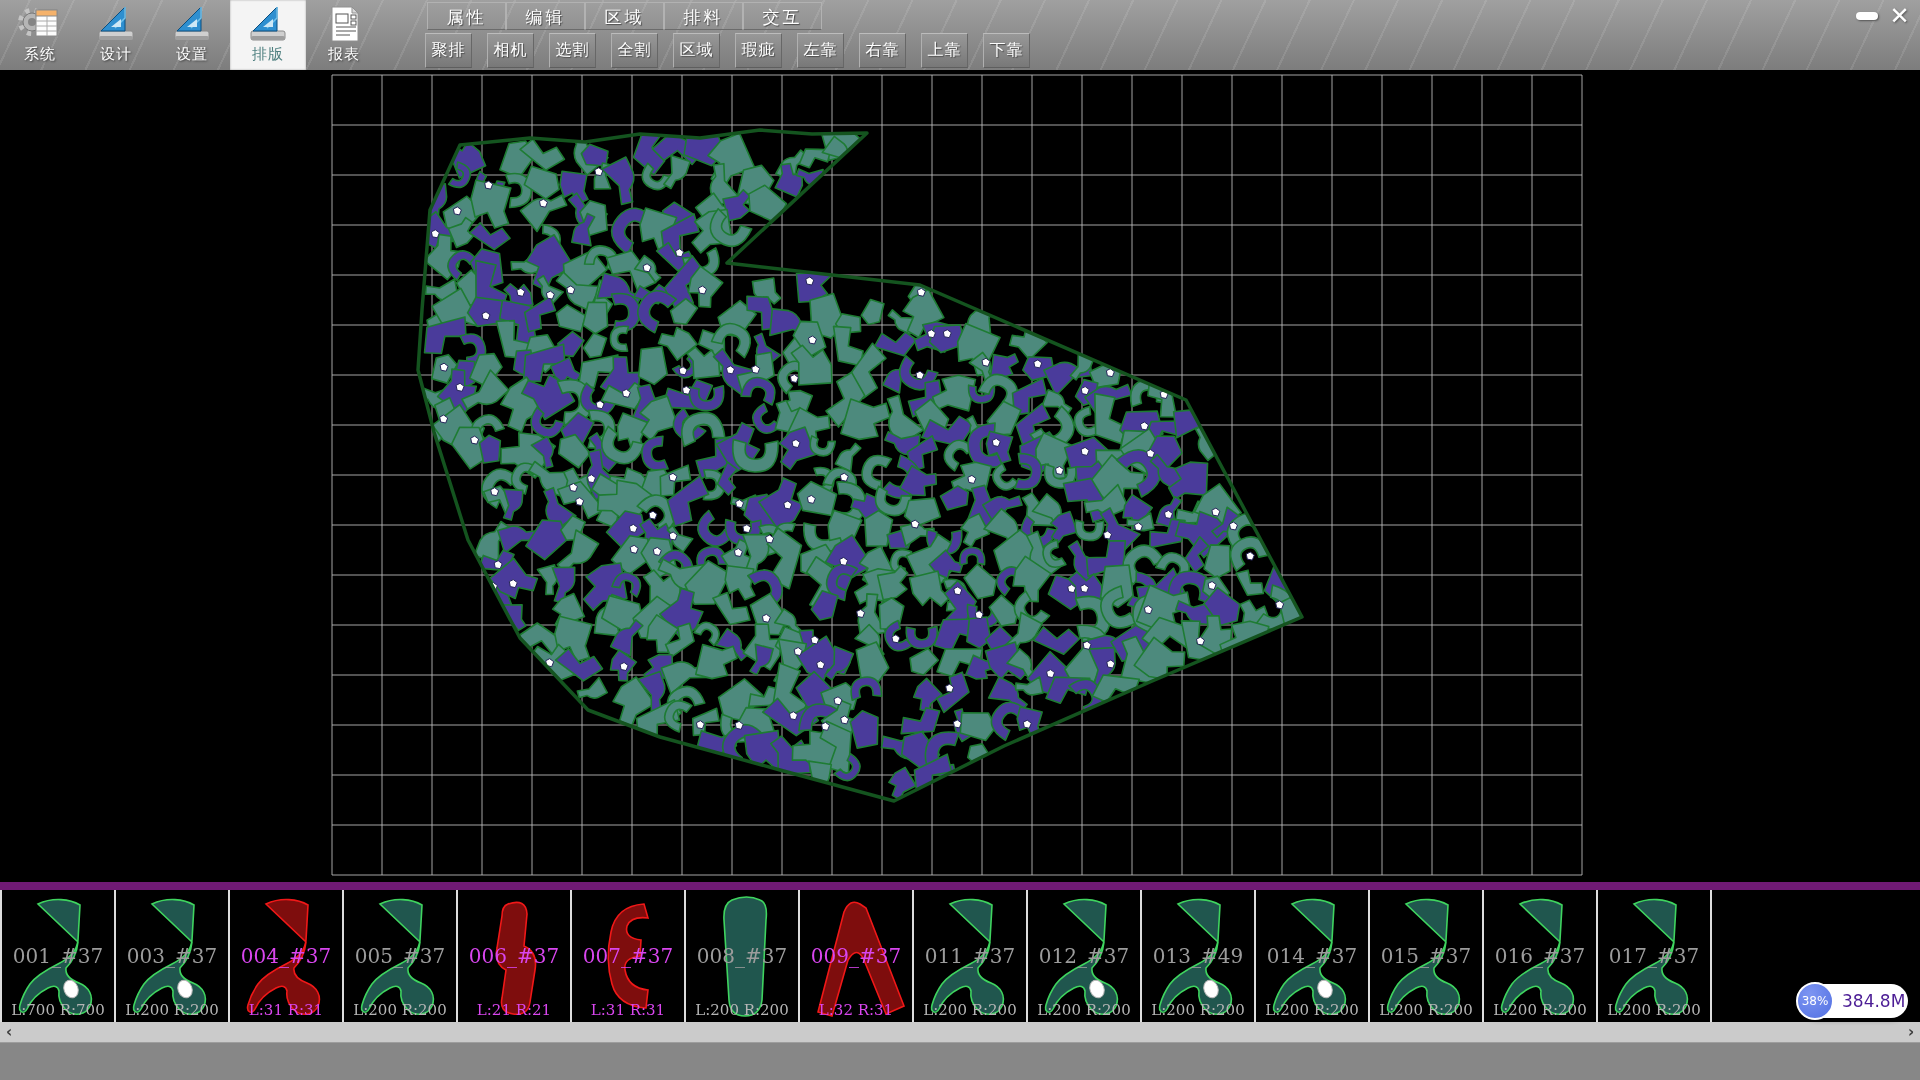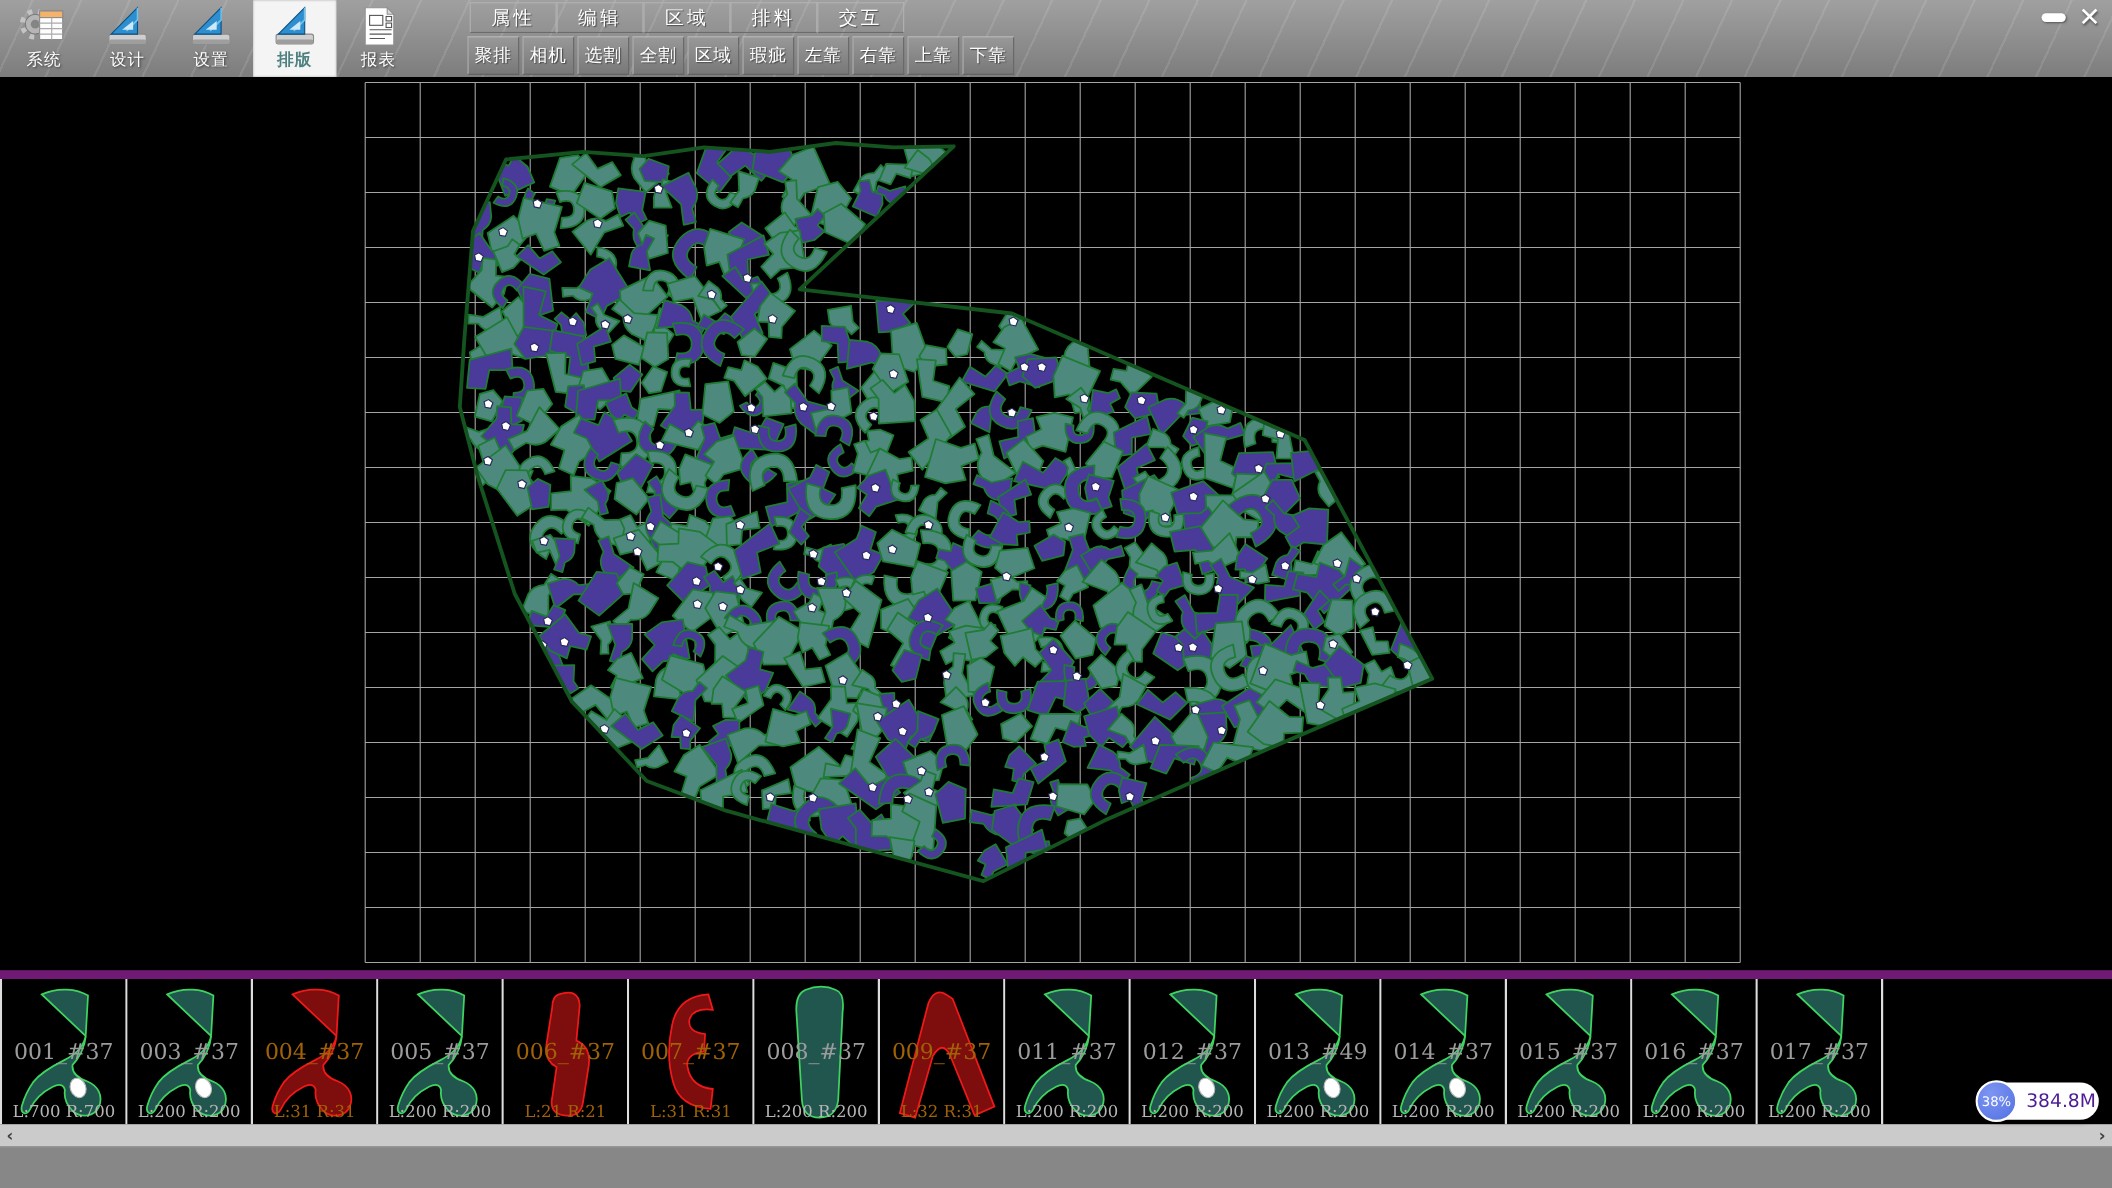--- a/index.html
+++ b/index.html
@@ -8,49 +8,49 @@
   
   .toolbar{position:absolute;left:0;top:0;width:1920px;height:70px;
     background:linear-gradient(180deg,#a0a0a0,#7d7d7d);}
   .toolbar::after{content:"";position:absolute;inset:0;pointer-events:none;
     background:repeating-linear-gradient(115deg,transparent 0 26px,rgba(255,255,255,.10) 26px 28px,transparent 28px 40px);}
   .icon-group{position:absolute;left:2px;top:0;height:58px;display:flex;z-index:3;}
   .icon-btn{width:76px;height:70px;display:flex;flex-direction:column;align-items:center;
     justify-content:flex-start;padding-top:4px;box-sizing:border-box;cursor:pointer;}
   .icon-btn .glyph{width:44px;height:40px;}
   .icon-btn .lbl{font-size:15px;color:#fff;text-shadow:1px 1px 2px #3a3a3a;margin-top:1px;letter-spacing:1px;}
-  .icon-btn.active{background:#f4f4f4;box-shadow:inset 0 0 2px #999;font-weight:bold;}
+  .icon-btn.active{background:#f4f4f4;box-shadow:inset 0 0 2px #999;}
   .icon-btn.active .lbl{color:#4f8080;text-shadow:none;}
   .menu-row1{position:absolute;left:427px;top:2px;display:flex;z-index:3;}
   .menu-btn{min-width:79px;height:28px;line-height:28px;text-align:center;color:#fff;
     font-size:17px;letter-spacing:3px;border:1px solid #b2b2b2;border-bottom-color:#6b6b6b;
     box-sizing:border-box;text-shadow:1px 1px 1px #4a4a4a;cursor:pointer;}
   .menu-row2{position:absolute;left:425px;top:33px;display:flex;z-index:3;}
-  .tool-btn{width:47px;height:35px;margin-right:3px;display:flex;align-items:center;justify-content:center;
+  .tool-btn{width:47px;height:35px;margin-right:15px;display:flex;align-items:center;justify-content:center;
     color:#fff;font-size:16px;letter-spacing:1px;text-shadow:1px 1px 1px #4a4a4a;cursor:pointer;
     background:linear-gradient(180deg,#989898,#787878);
     border-top:1px solid #bcbcbc;border-left:1px solid #b0b0b0;
     border-right:1px solid #676767;border-bottom:1px solid #5e5e5e;box-sizing:border-box;}
   .win-controls{position:absolute;right:4px;top:2px;display:flex;z-index:4;}
   .win-btn{width:33px;height:28px;display:flex;align-items:center;justify-content:center;cursor:pointer;}
   .win-min .bar{width:22px;height:8px;border-radius:4px;background:#fff;box-shadow:1px 1px 2px #555;}
   .win-close{color:#fff;font-size:24px;font-weight:bold;text-shadow:1px 1px 2px #555;}
   
   .canvas{position:absolute;left:0;top:70px;width:1920px;height:812px;background:#000;cursor:crosshair;}
   
   .strip{position:absolute;left:0;top:882px;width:1920px;height:140px;background:#000;
     border-top:8px solid #701a75;box-sizing:border-box;overflow:hidden;}
   .cells{display:flex;height:134px;border-left:2px solid #ddd;}
   .cell{width:112px;min-width:112px;height:134px;position:relative;border-right:2px solid #ddd;
     box-sizing:content-box;cursor:pointer;background:#000;}
   .cell .name{position:absolute;left:0;right:0;top:54px;text-align:center;
     font-family:"DejaVu Serif",serif;font-size:20px;color:#9c9c9c;pointer-events:none;}
   .cell .info{position:absolute;left:0;right:0;bottom:5px;text-align:center;
     font-family:"DejaVu Serif",serif;font-size:15px;color:#b5b5b5;pointer-events:none;}
-  .cell.selected .name,.cell.selected .info{color:#a16207;}
+  .cell.selected .name,.cell.selected .info{color:#d946ef;}
   
   .badge{position:absolute;left:1800px;top:984px;width:108px;height:34px;background:#fff;
     border-radius:18px;box-shadow:0 2px 5px rgba(0,0,0,.45);display:flex;align-items:center;z-index:9;}
   .badge .pct{position:absolute;left:-4px;top:-2px;width:38px;height:38px;border-radius:50%;
     background:radial-gradient(circle at 35% 30%,#7d95f2,#5270e2);color:#fff;font-size:12px;
     display:flex;align-items:center;justify-content:center;border:2px solid #fff;box-sizing:border-box;text-align:center;}
   .badge .mem{margin-left:42px;font-size:17px;color:#4c1d95;}
   
   .hscroll{position:absolute;left:0;top:1022px;width:1920px;height:20px;background:#cbcbcb;
     display:flex;justify-content:space-between;align-items:center;}

